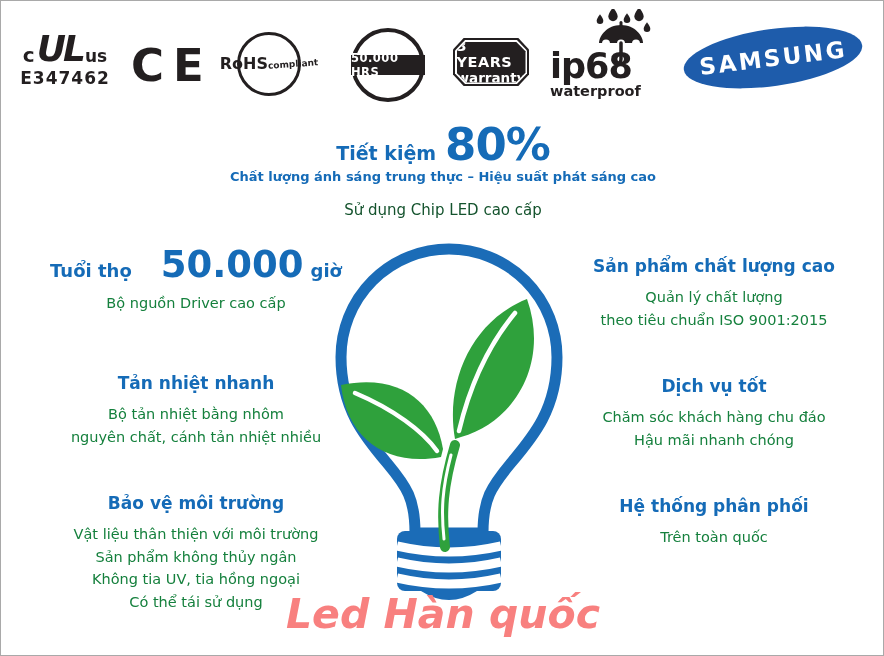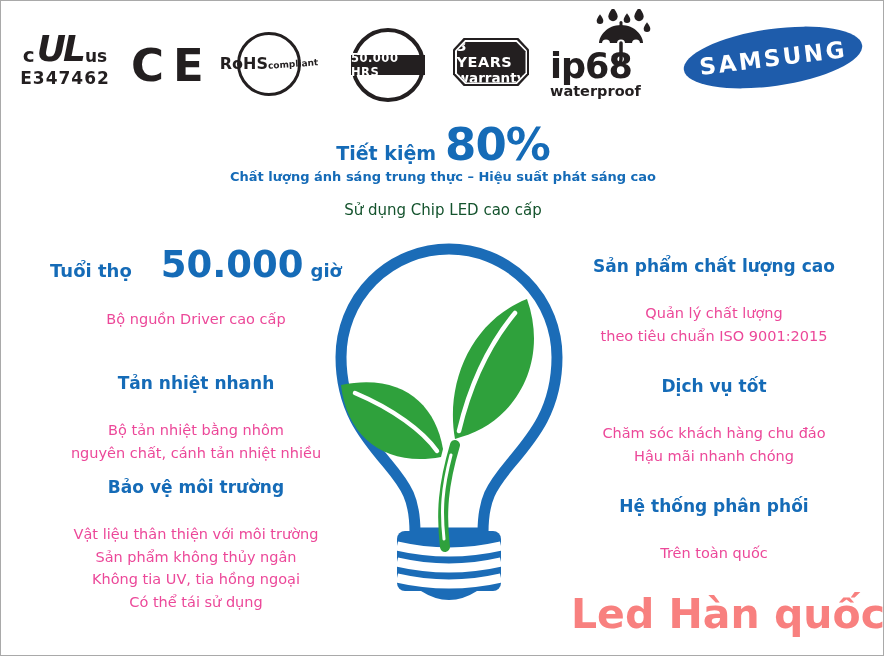--- a/index.html
+++ b/index.html
@@ -63,37 +63,37 @@
   .headline { left: 0; top: 124px; width: 884px; text-align: center; color: #156bb7; }
   .hl1 { display: flex; align-items: baseline; justify-content: center; gap: 9px; font-weight: bold; }
   .hl1-small { font-size: 19px; }
   .hl1-big { font-size: 45px; line-height: .9; letter-spacing: -1px; }
   .hl2 { font-size: 13px; font-weight: bold; margin-top: 3px; }
   .hl3 { font-size: 15px; color: #14532d; margin-top: 17px; font-weight: normal; }
 
   
   .feature { text-align: center; }
   .f-title { color: #156bb7; font-size: 17px; font-weight: bold; }
-  .f-lines { color: #ec4899; font-size: 14.5px; line-height: 22.5px; margin-top: 26px; }
+  .f-lines { color: #15803d; font-size: 14.5px; line-height: 22.5px; margin-top: 10px; }
   .f-big-row { display: flex; align-items: baseline; justify-content: center; gap: 7px;
     color: #156bb7; font-weight: bold; }
   .f-big-small { font-size: 18px; }
   .f-big { font-size: 37px; line-height: .95; margin-left: 22px; }
 
   .col-left  { left: 42px;  width: 306px; }
   .col-right { left: 562px; width: 302px; }
-  .fl1 { top: 246px; } .fl2 { top: 372px; } .fl3 { top: 476px; }
+  .fl1 { top: 246px; } .fl2 { top: 372px; } .fl3 { top: 492px; }
   .fr1 { top: 255px; } .fr2 { top: 375px; } .fr3 { top: 495px; }
 
   
   .bulb-wrap { left: 322px; top: 240px; width: 250px; height: 370px; }
 
   
-  .brand { left: 0; top: 589px; width: 884px; text-align: right;
-    color: #f8807f; font-size: 41px; font-weight: bold; letter-spacing: 0; }
+  .brand { left: 0; top: 589px; width: 884px; text-align: center;
+    color: #f8807f; font-size: 41px; font-weight: bold; letter-spacing: 0; font-style: italic; }
 </style>
 </head>
 <body>
 
 <div class="abs badge ul-badge">
   <div class="ul-row">
     <span class="ul-c">c</span>
     <span class="ul-mark">UL</span>
     <span class="ul-us">us</span>
   </div>

